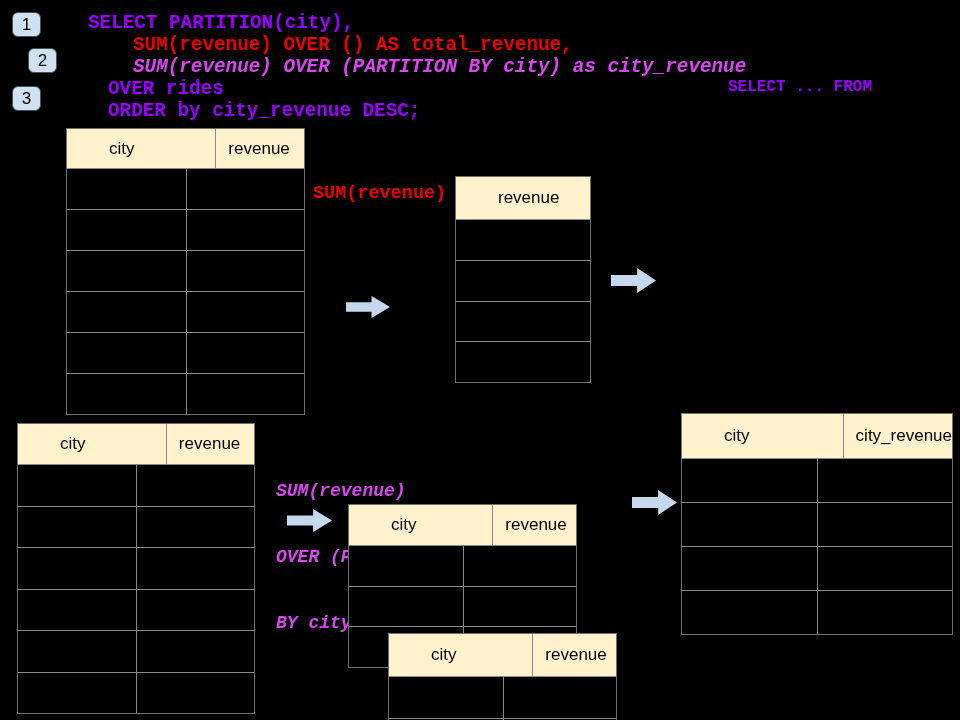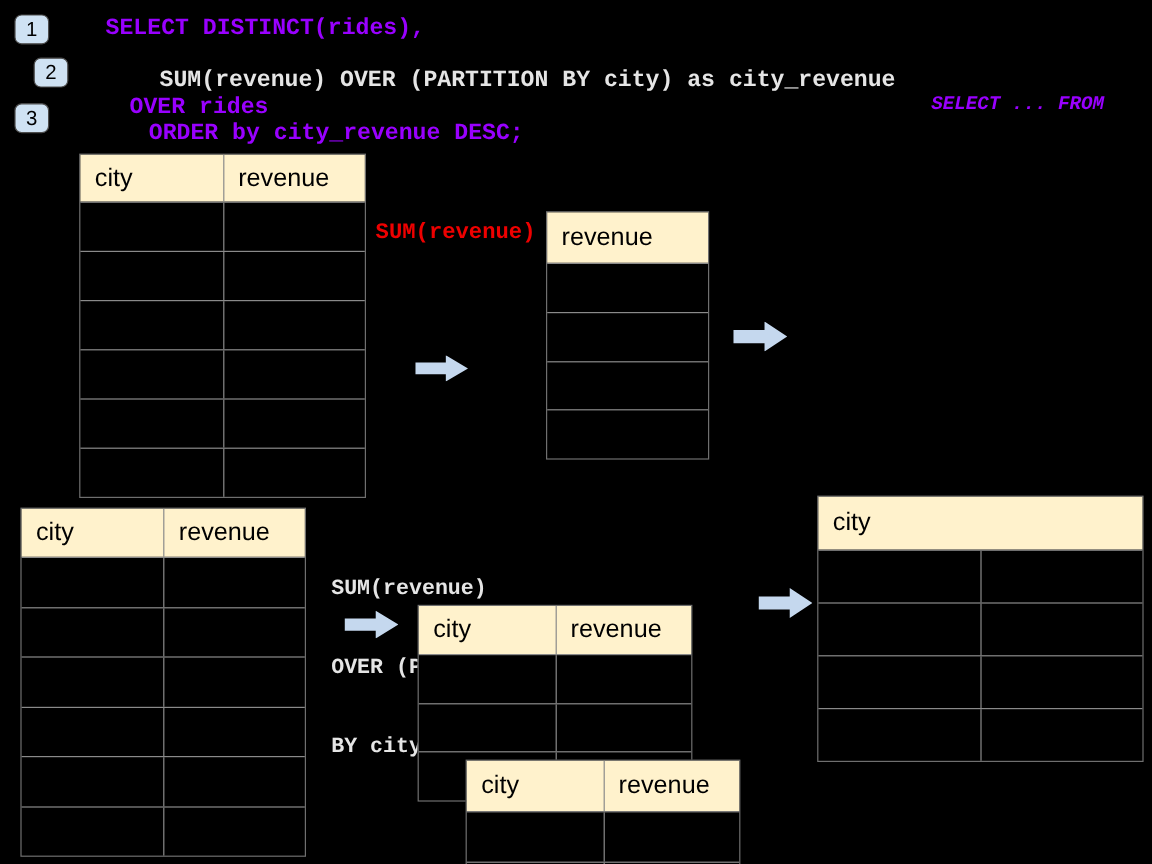--- a/index.html
+++ b/index.html
@@ -30,21 +30,21 @@
   }
   .lbl {
     position: absolute;
     font-family: "Liberation Mono", "DejaVu Sans Mono", monospace;
     font-weight: bold;
     line-height: 22px;
     white-space: pre;
   }
   .purple { color: #9900ff; }
   .red    { color: #ee0000; }
-  .green  { color: #e5e5e5; }
+  .green  { color: #d946ef; font-style: italic; }
 
   
   .badge {
     position: absolute;
     width: 29px; height: 25px;
     background: #cfe2f3;
     border: 1.5px solid #4d4d4d;
     border-radius: 6px;
     color: #000;
     font-size: 17px;
@@ -63,23 +63,24 @@
   }
   .tbl .hdr {
     display: flex;
     background: #fff2cc;
     color: #000;
     flex: none;
   }
   .tbl .hdr .cell {
     display: flex; align-items: center;
     padding-left: 12px;
-    font-size: 21px;
+    font-size: 17px;
     box-sizing: border-box;
     width: 50%;
+    margin-left: 30px;
   }
   .tbl .hdr .cell.full { width: 100%; }
   .tbl .hdr .cell + .cell { border-left: 1px solid #8a8a8a; }
   .tbl .row {
     display: flex;
     flex: 1;
     border-top: 1px solid #8a8a8a;
   }
   .tbl .row .cell { width: 50%; box-sizing: border-box; }
   .tbl .row .cell.full { width: 100%; }
@@ -101,26 +102,27 @@
   <div class="badge" style="left:12px; top:12px;">
       <span>1</span>
     </div>
   <div class="badge" style="left:28px; top:48px;">
       <span>2</span>
     </div>
   <div class="badge" style="left:12px; top:86px;">
       <span>3</span>
     </div>
 
-  <div class="code purple" style="left:88px;  top:14px;">SELECT DISTINCT(rides),</div>
+  <div class="code purple" style="left:88px;  top:14px;">SELECT PARTITION(city),</div>
+  <div class="code red" style="left:133px; top:36px;">SUM(revenue) OVER () AS total_revenue,</div>
   <div class="code green" style="left:133px; top:58px;">SUM(revenue) OVER (PARTITION BY city) as city_revenue</div>
   <div class="code purple" style="left:108px; top:80px;">OVER rides</div>
-  <div class="code purple" style="left:108px; top:102px;margin-left:16px;">ORDER by city_revenue DESC;</div>
-
-  <div class="code-sm purple" style="left:776px; top:37px;font-style:italic;">
+  <div class="code purple" style="left:108px; top:102px;">ORDER by city_revenue DESC;</div>
+
+  <div class="code-sm purple" style="left:728px; top:37px;">
     <div>SELECT ... FROM</div>
   </div>
 
   <div class="lbl red" style="left:313px; top:139px; font-size:18.5px;">
     <div>SUM(revenue)</div>
   </div>
 
   <div class="lbl green" style="left:276px; top:436px; font-size:18px;">
     <div>SUM(revenue)</div>
     <div>OVER (PARTITION</div>
@@ -245,20 +247,21 @@
         <div class="cell"></div>
         <div class="cell"></div>
       </div>
   </div>
 
   <div class="arrow-right" style="left:632px; top:490px; width:45px; height:25px;"></div>
 
   <div class="tbl" style="left:681px; top:413px; width:272px; height:222px;">
     <div class="hdr" style="height:44px;">
       <div class="cell">city</div>
+      <div class="cell">city_revenue</div>
     </div>
     <div class="row">
         <div class="cell"></div>
         <div class="cell"></div>
       </div>
     <div class="row">
         <div class="cell"></div>
         <div class="cell"></div>
       </div>
     <div class="row">

